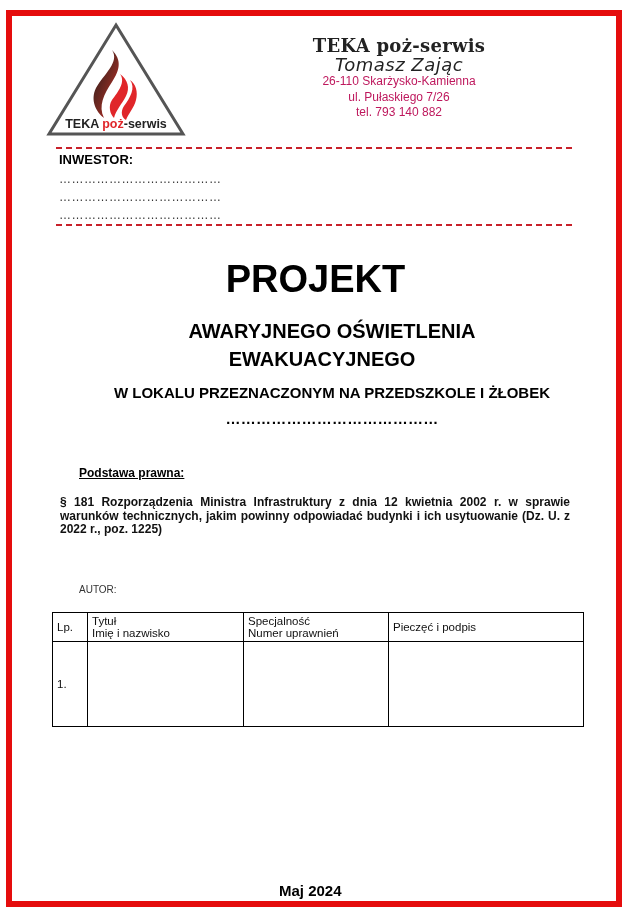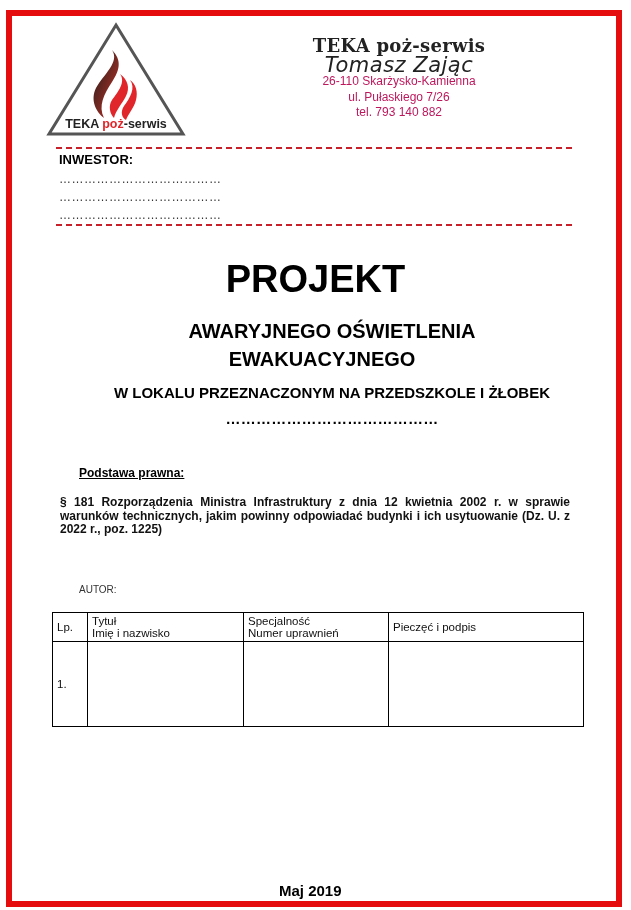--- a/index.html
+++ b/index.html
@@ -2,21 +2,21 @@
 <html><head>
   <meta charset="utf-8">
   <style>
     html, body { margin: 0; padding: 0; background: #ffffff; }
     body { width: 631px; height: 910px; position: relative; overflow: hidden; font-family: "Liberation Sans", sans-serif; color: #000; }
     .frame { position: absolute; left: 6px; top: 10px; width: 604px; height: 885px; border: 6px solid #e50d0d; box-sizing: content-box; }
     .abs { position: absolute; }
     .logo { left: 46px; top: 22px; width: 140px; height: 116px; }
     .company { left: 270px; top: 36px; width: 258px; text-align: center; }
     .company .name { font-family: "DejaVu Serif", serif; font-weight: bold; font-size: 18px; line-height: 20px; letter-spacing: 0.3px; color: #222; }
-    .company .person { font-family: "DejaVu Sans", sans-serif; font-style: italic; font-size: 21px; line-height: 18px; color: #222; letter-spacing: 0.5px; }
+    .company .person { font-family: "DejaVu Sans", sans-serif; font-style: italic; font-size: 18px; line-height: 18px; color: #222; letter-spacing: 0.5px; }
     .company .line { font-family: Liberation Sans, sans-serif; font-size: 12px; line-height: 15.5px; color: #be185d; }
     .dashed { left: 56px; width: 516px; height: 0; border-top: 2px dashed #c8202a; }
     .inv-label { left: 59px; top: 152px; font-size: 13px; font-weight: bold; }
     .inv-dots { left: 59px; font-size: 12px; letter-spacing: 0.5px; color: #333; }
     .title { left: 0; width: 631px; top: 258px; text-align: center; font-size: 38px; font-weight: bold; }
     .sub1 { left: 0; width: 664px; top: 317px; text-align: center; font-size: 20px; font-weight: bold; line-height: 28px; }
     .sub2 { left: 0; width: 664px; top: 384px; text-align: center; font-size: 15px; font-weight: bold; }
     .sub-dots { left: 0; width: 664px; top: 410px; text-align: center; font-size: 15px; font-weight: bold; letter-spacing: 0.2px; }
     .legal-label { left: 79px; top: 466px; font-size: 12px; font-weight: bold; text-decoration: underline; }
     .legal-text { left: 60px; top: 496px; width: 510px; font-size: 12px; font-weight: bold; line-height: 13.5px; text-align: justify; color: #111; }
@@ -98,13 +98,13 @@
   </tr>
   <tr class="row">
     <td>1.</td>
     <td></td>
     <td></td>
     <td></td>
   </tr>
 </tbody>
   </table>
 
-<div class="abs footer-date">Maj 2019</div>
+<div class="abs footer-date">Maj 2024</div>
 
 </body></html>

